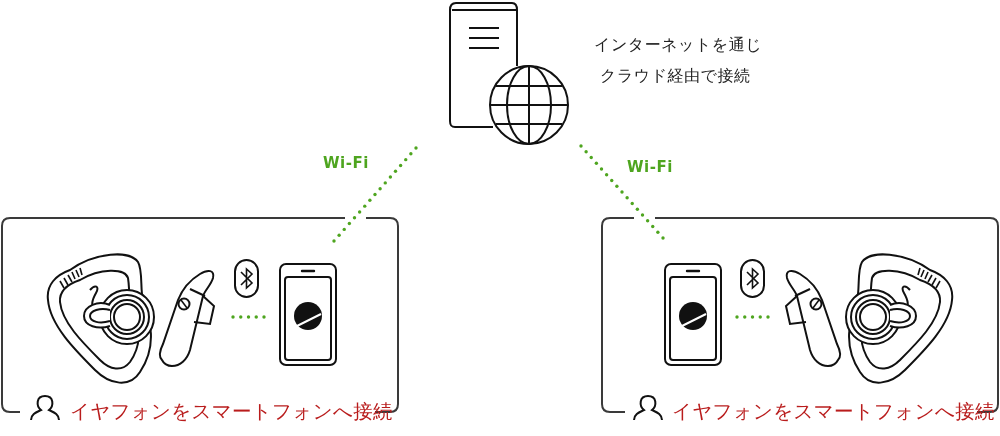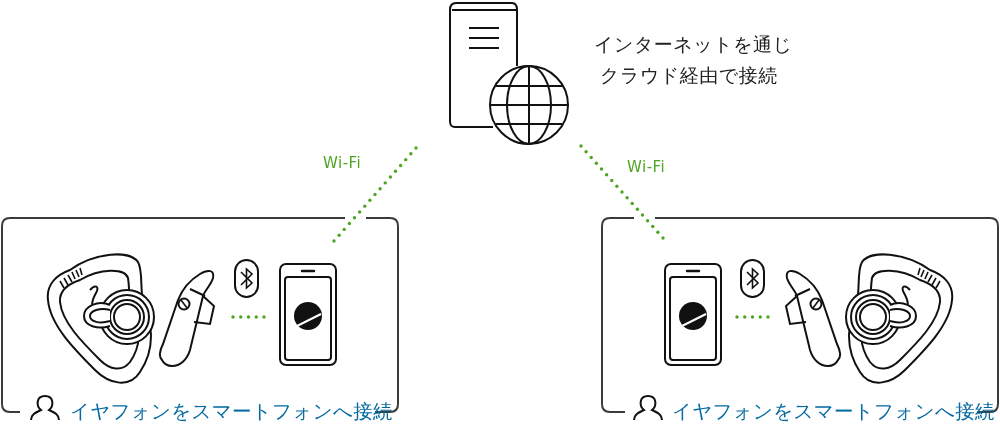--- a/index.html
+++ b/index.html
@@ -1,22 +1,22 @@
 <!DOCTYPE html>
 <html><head>
 <meta charset="utf-8">
 <style>
   html, body { margin: 0; padding: 0; background: #ffffff; }
   body { width: 1000px; height: 436px; position: relative; overflow: hidden;
          font-family: "DejaVu Sans", "Liberation Sans", sans-serif; color: #1a1a1a; }
   svg.stage { position: absolute; left: 0; top: 0; }
   .abs { position: absolute; white-space: nowrap; }
-  .caption { font-size: 19px; line-height: 31px; color: #222; letter-spacing: 0.5px; }
-  .wifi { font-size: 15px; font-weight: normal; letter-spacing: 0.5px; }
-  .conn-label { font-size: 19.5px; color: #0369a1; letter-spacing: 0.3px; }
+  .caption { font-size: 16px; line-height: 31px; color: #222; letter-spacing: 0.5px; }
+  .wifi { font-size: 15px; font-weight: bold; letter-spacing: 0.5px; }
+  .conn-label { font-size: 19.5px; color: #b91c1c; letter-spacing: 0.3px; }
 </style>
 </head>
 <body>
 
 <svg class="stage" width="1000" height="436" viewBox="0 0 1000 436">
   <defs>
 
     <g id="earpiece">
       <path d="M70 270 C 95 252, 130 250, 138 262 C 143 270, 140 290, 143 300 C 150 320, 158 345, 140 372 C 130 388, 110 385, 95 370 C 75 350, 50 325, 48 300 C 46 285, 56 275, 70 270 Z" fill="none" stroke="#111" stroke-width="2"></path>
       <path d="M80 280 C 100 268, 125 268, 128 278 C 130 290, 128 300, 133 308 C 140 325, 142 345, 130 362 C 122 372, 110 370, 100 360 C 82 342, 62 322, 60 302 C 59 290, 68 284, 80 280 Z" fill="none" stroke="#111" stroke-width="2"></path>

